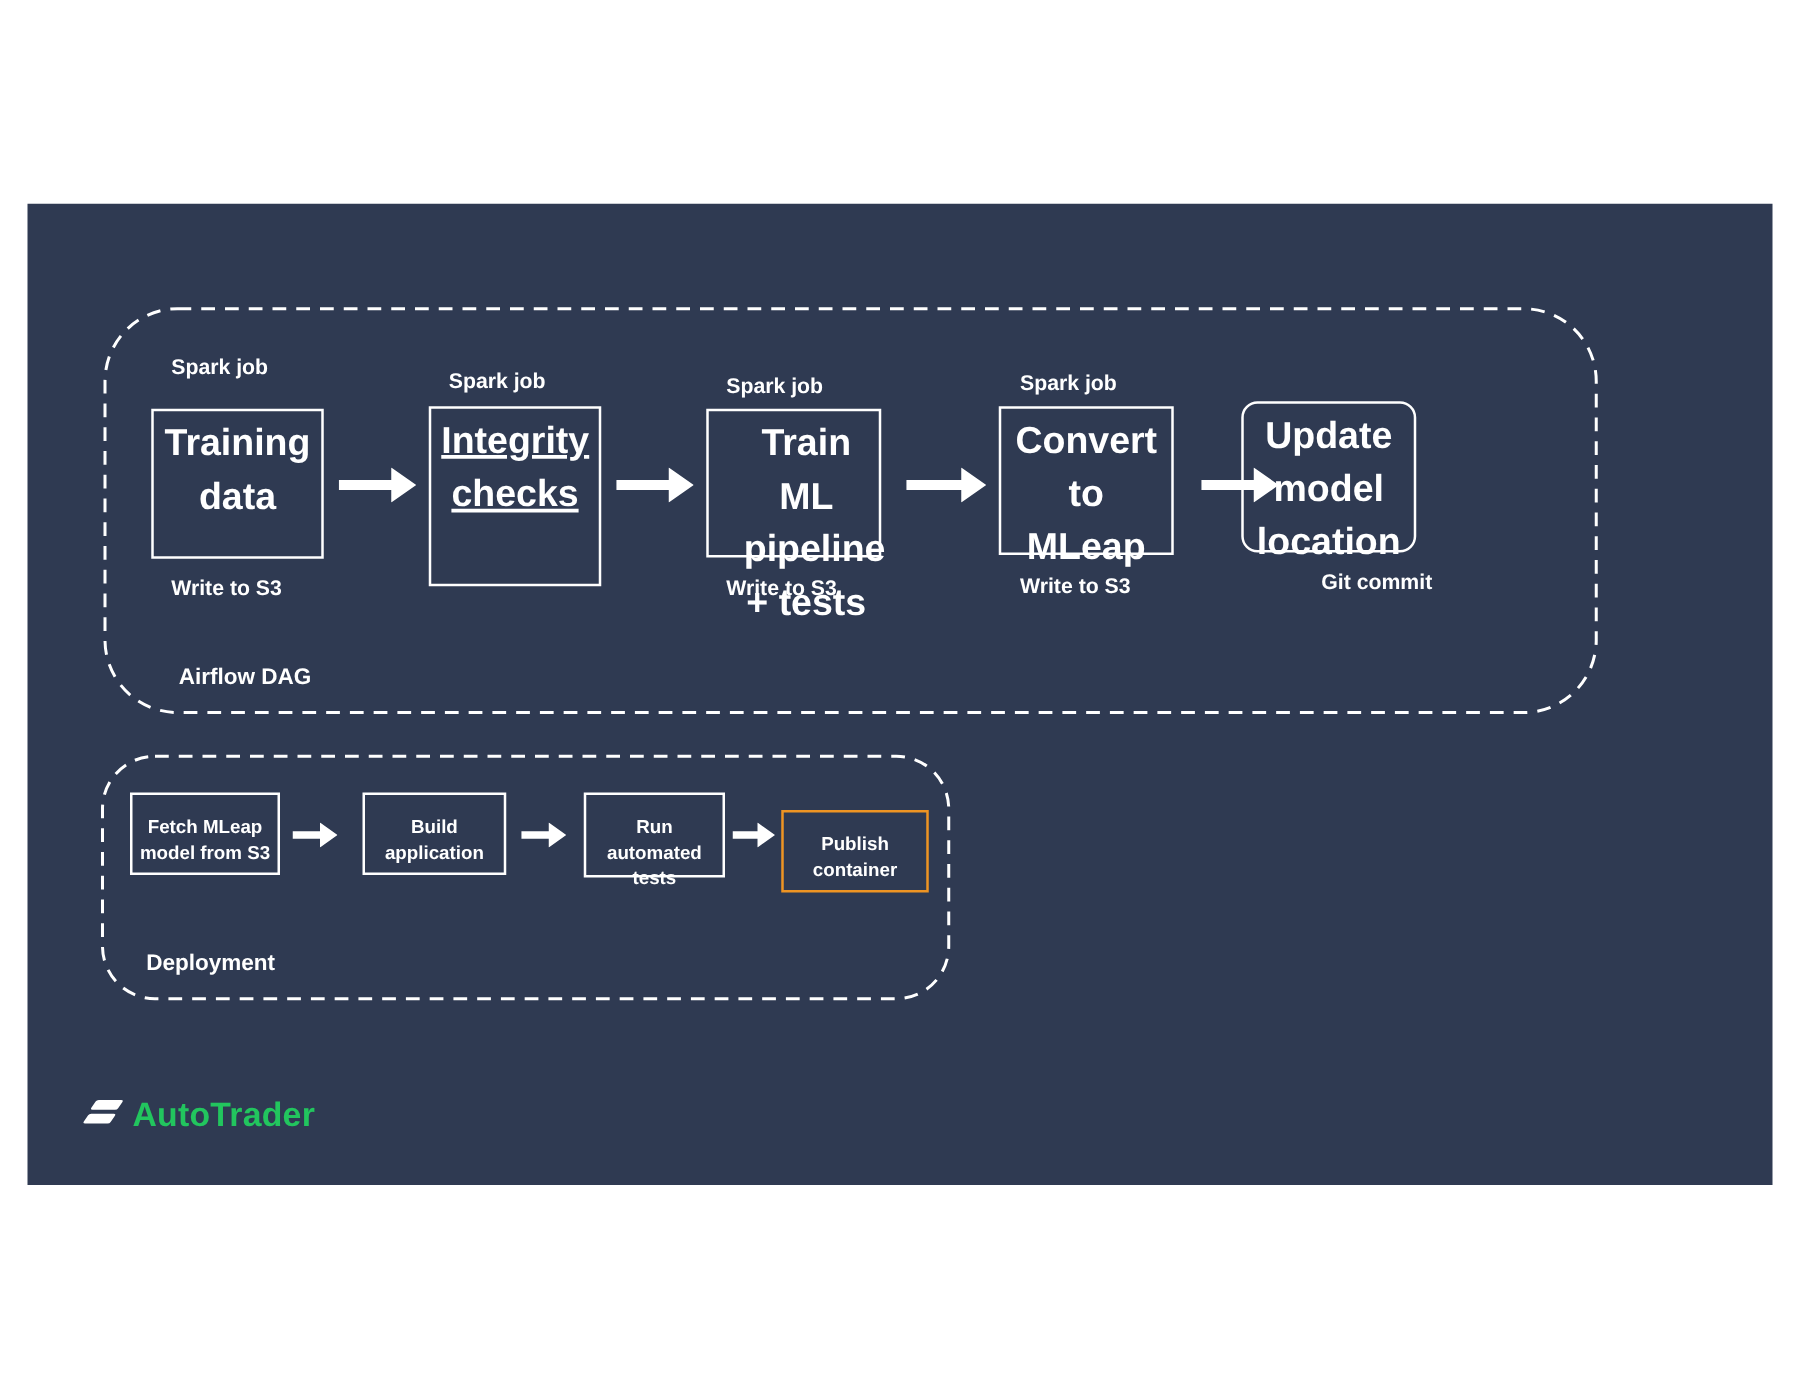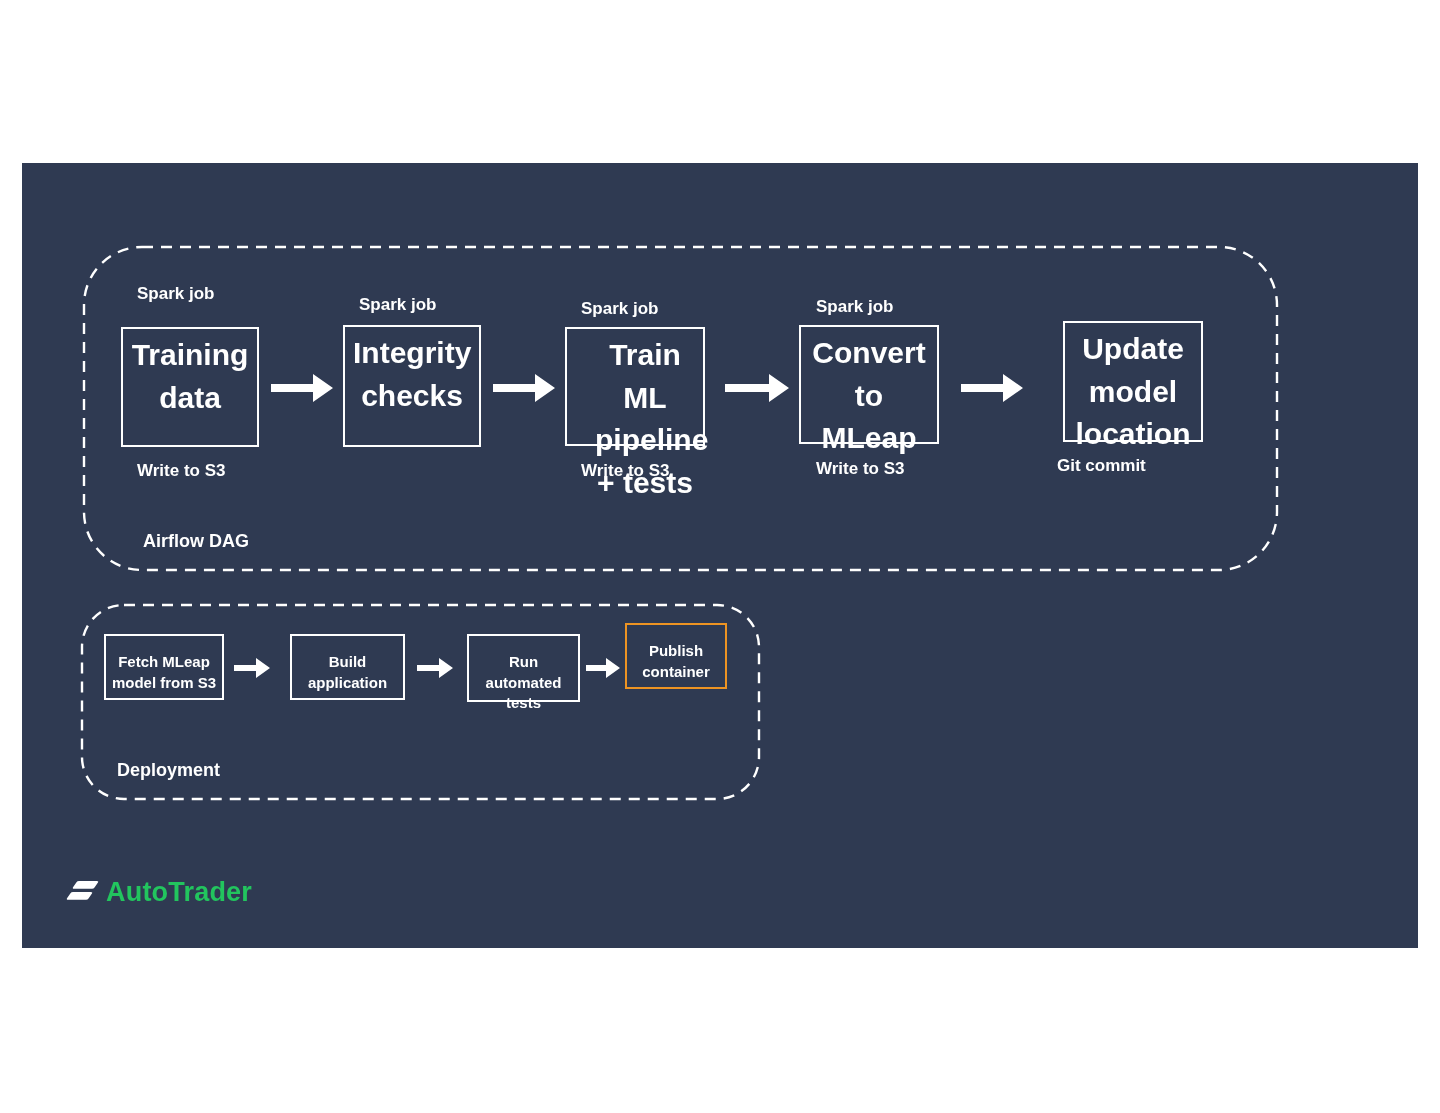--- a/index.html
+++ b/index.html
@@ -55,30 +55,30 @@
   </div>
 
   <div class="lbl" style="left:115px;top:121px;">Spark job</div>
   <div class="lbl" style="left:337px;top:132px;">Spark job</div>
   <div class="lbl" style="left:559px;top:136px;">Spark job</div>
   <div class="lbl" style="left:794px;top:134px;">Spark job</div>
 
   <div class="step-big" style="left:99px;top:164px;width:138px;height:120px;">
     <span>Training data</span>
   </div>
-  <div class="step-big" style="left:321px;top:162px;width:138px;height:122px;">
+  <div class="step-big" style="left:321px;top:162px;width:138px;height:144px;text-decoration:underline;">
     <span>Integrity checks</span>
   </div>
   <div class="step-big" style="left:543px;top:164px;width:140px;height:119px;padding-left:28px;">
     <span>Train ML pipeline + tests</span>
   </div>
   <div class="step-big" style="left:777px;top:162px;width:140px;height:119px;">
     <span>Convert to MLeap</span>
   </div>
-  <div class="step-big" style="left:1041px;top:158px;width:140px;height:121px;">
+  <div class="step-big" style="left:971px;top:158px;width:140px;height:121px;border-radius:13px;">
     <span>Update model location</span>
   </div>
 
   <div class="lbl" style="left:115px;top:298px;">Write to S3</div>
   <div class="lbl" style="left:559px;top:298px;">Write to S3</div>
   <div class="lbl" style="left:794px;top:296px;">Write to S3</div>
   <div class="lbl" style="left:1035px;top:293px;">Git commit</div>
 
   <div class="arrow" style="left:249px;top:211px;">
     <svg width="62" height="28" viewBox="0 0 62 28">
@@ -111,21 +111,21 @@
 
   <div class="step-small" style="left:82px;top:471px;width:120px;height:66px;">
     <span>Fetch MLeap model from S3</span>
   </div>
   <div class="step-small" style="left:268px;top:471px;width:115px;height:66px;">
     <span>Build application</span>
   </div>
   <div class="step-small" style="left:445px;top:471px;width:113px;height:68px;">
     <span>Run automated tests</span>
   </div>
-  <div class="step-small highlight" style="left:603px;top:460px;width:102px;height:66px;">
+  <div class="step-small highlight" style="left:603px;top:485px;width:118px;height:66px;">
     <span>Publish container</span>
   </div>
 
   <div class="arrow" style="left:212px;top:495px;">
     <svg width="36" height="20" viewBox="0 0 36 20">
         <path d="M0 7 H22 V0 L36 10 L22 20 V13 H0 Z" fill="#ffffff"></path>
       </svg>
   </div>
   <div class="arrow" style="left:395px;top:495px;">
     <svg width="36" height="20" viewBox="0 0 36 20">

